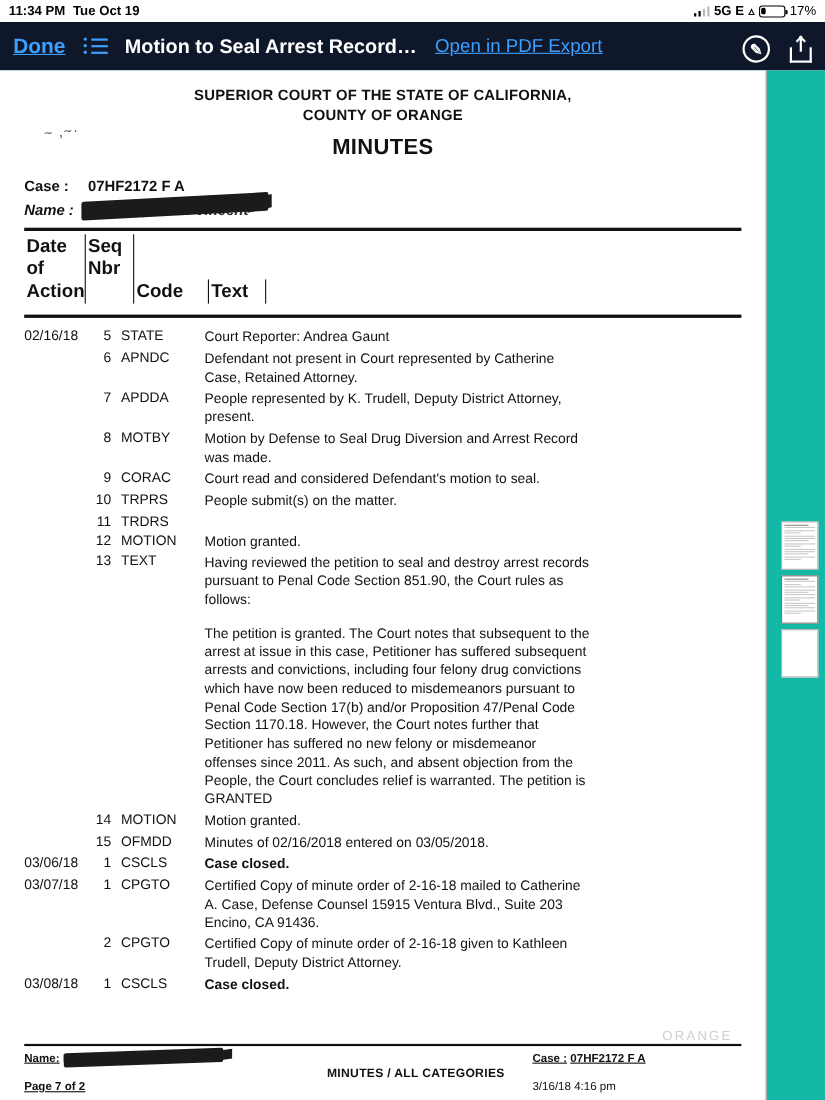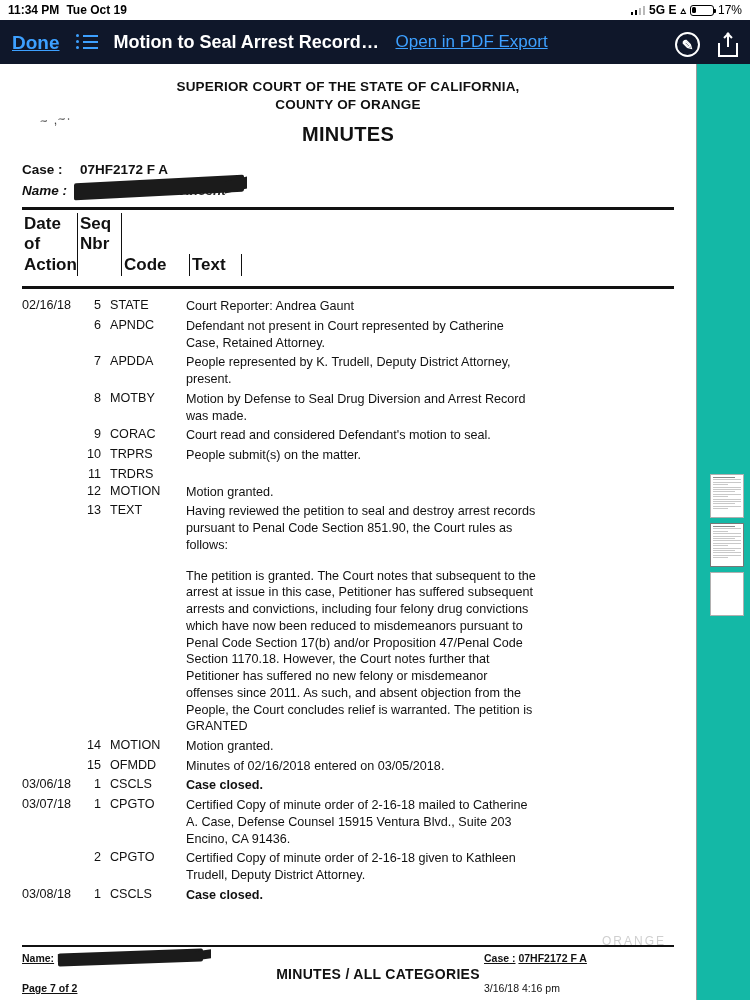--- a/index.html
+++ b/index.html
@@ -164,21 +164,21 @@
   .gap { height: 11px; }
 
   
   .page-footer {
     position: absolute; left: 22px; right: 22px; bottom: 6px;
     font-size: 10.5px;
   }
   .footer-rule { border-top: 2.5px solid #111; margin-bottom: 5px; }
   .footer-row { display: flex; align-items: flex-start; }
   .f-left { width: 250px; position: relative; }
-  .f-center { flex: 1; text-align: center; font-weight: bold; font-size: 14px; padding-top: 14px; letter-spacing: .3px;}
+  .f-center { flex: 1; text-align: center; font-weight: bold; font-size: 11px; padding-top: 14px; letter-spacing: .3px;}
   .f-right { width: 190px; text-align: left; }
   .f-bold { font-weight: bold; text-decoration: underline; }
   .redaction.footer-name {
     left: 36px; top: -1px; width: 145px; height: 13px; transform: skewY(-2deg);
   }
   .redaction.footer-name::after {
     content:""; position:absolute; right:-8px; top:2px; width:16px; height:9px; background:#1b1b1b; transform: skewY(-6deg);
   }
   .watermark {
     position: absolute; right: 30px; bottom: 52px;

